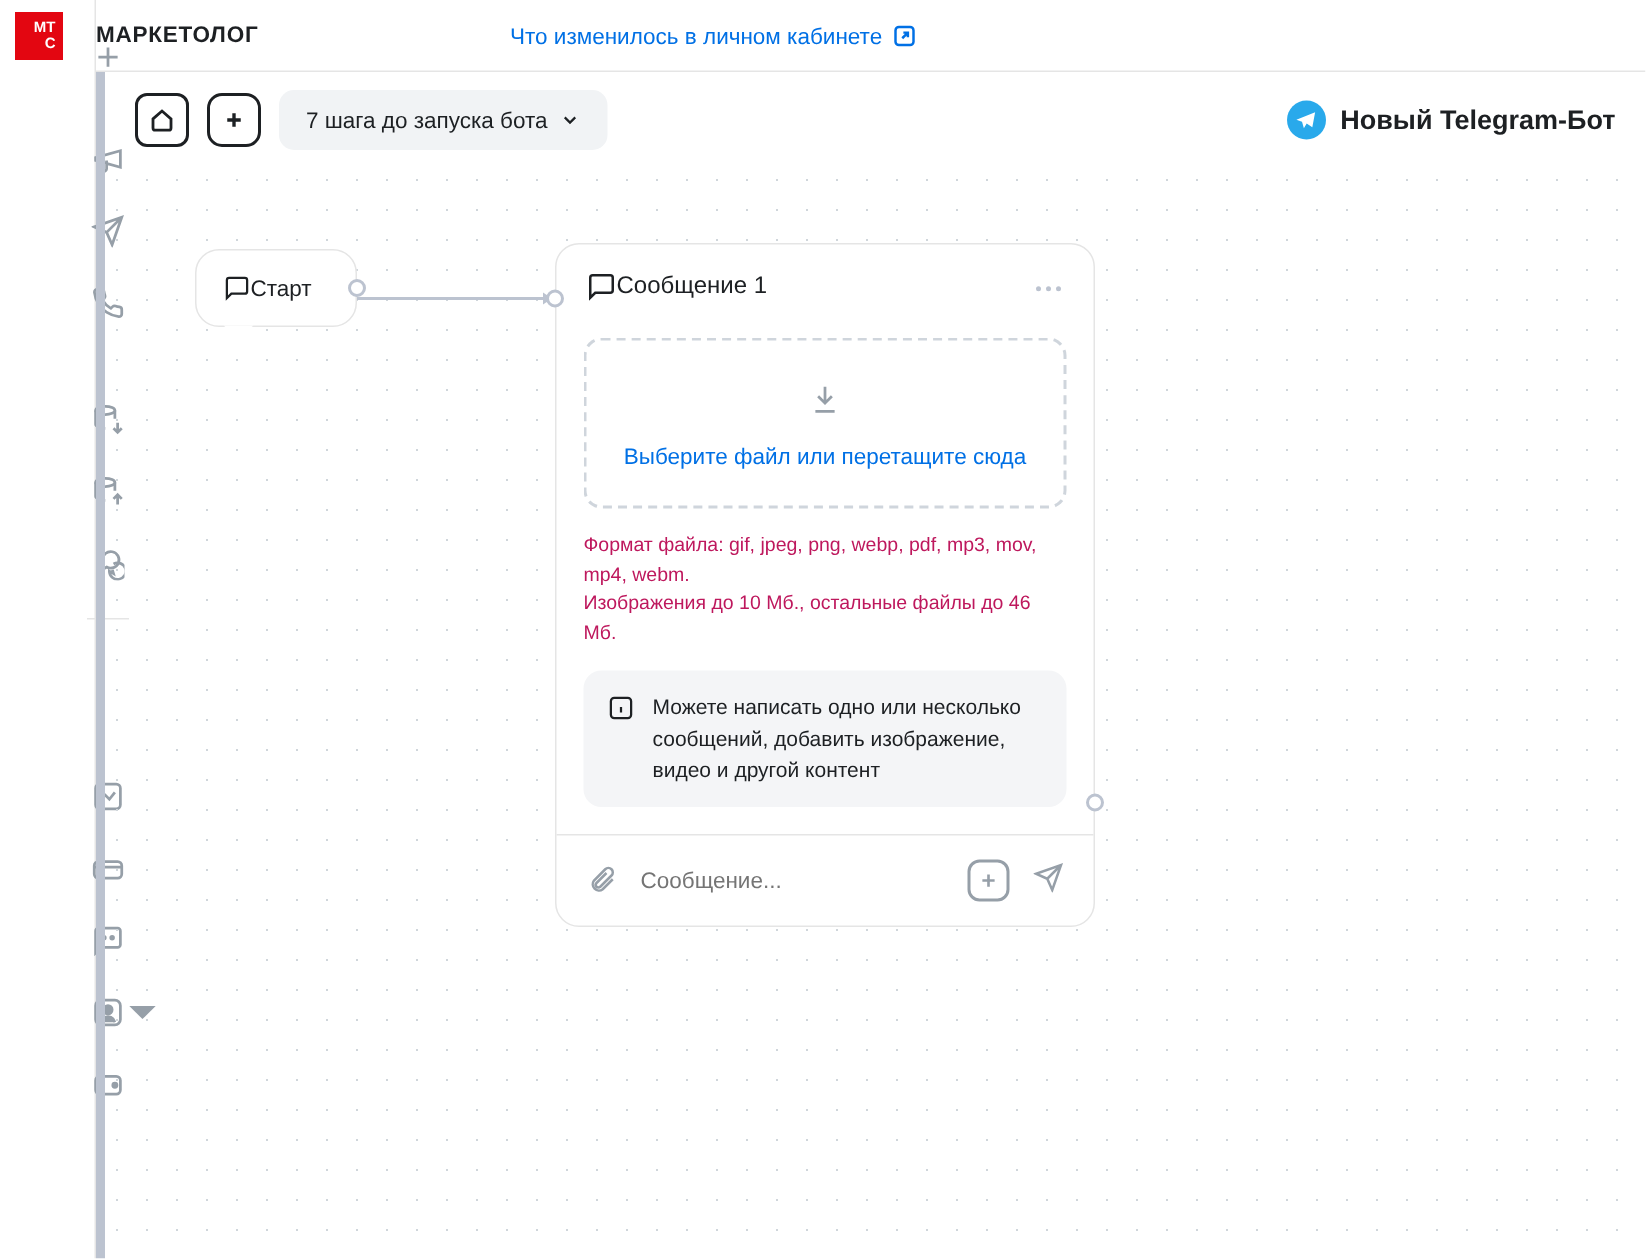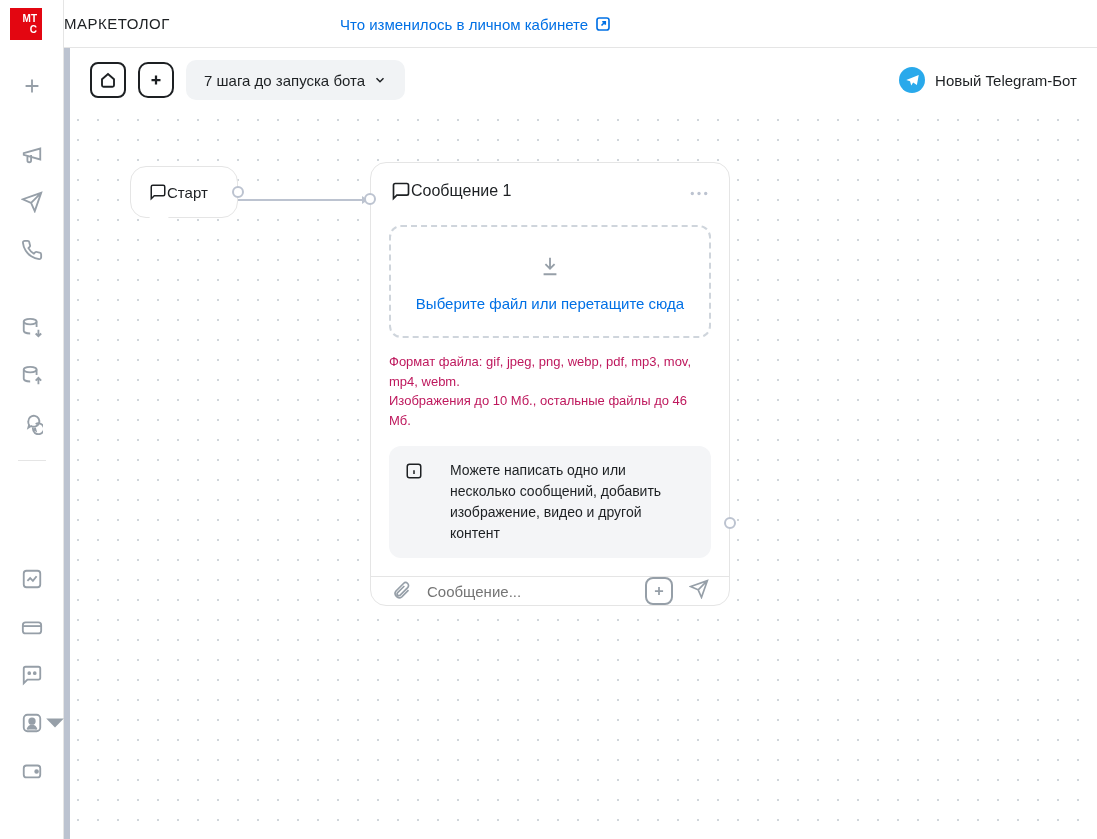--- a/index.html
+++ b/index.html
@@ -1,38 +1,38 @@
 <!DOCTYPE html>
 <html><head>
 <meta charset="utf-8">
 <style>
 *{box-sizing:border-box;margin:0;padding:0;font-family:-apple-system,BlinkMacSystemFont,'Segoe UI',Arial,sans-serif}
 body{width:1097px;height:839px;overflow:hidden;background:#fff;color:#1d2023}
 .app{display:flex;height:100%}
-.sidebar{width:64px;border-right:1px solid #e5e5e5;display:flex;flex-direction:column;background:#fff}
+.sidebar{width:64px;border-right:1px solid #e5e5e5;display:flex;flex-direction:row;background:#fff}
 .logo{display:flex;align-items:center;gap:8px;padding:12px 10px;height:48px}
 .logo-icon{width:32px;height:32px;background:#e30611;color:#fff;font-size:10px;font-weight:700;display:flex;flex-direction:column;justify-content:center;align-items:flex-end;padding:3px 5px;line-height:1.1}
 .sidebar-items{display:flex;flex-direction:column;align-items:center;padding-top:18px;flex:1}
 .sidebar-item{width:40px;height:40px;display:flex;align-items:center;justify-content:center;cursor:pointer;color:#969fa8;margin-bottom:8px}
 .sidebar-item svg{width:22px;height:22px}
 .sidebar-divider{width:28px;height:1px;background:#e5e5e5;margin:8px 0}
 .sidebar-dropdown{width:8px;height:8px;color:#969fa8}
 .main{flex:1;display:flex;flex-direction:column;position:relative}
 .header{height:48px;display:flex;align-items:center;border-bottom:1px solid #e5e5e5;padding:0 16px}
-.brand-text{font-weight:400;font-size:15px;letter-spacing:0.5px;position:absolute;left:0px;top:15px}
+.brand-text{font-weight:700;font-size:15px;letter-spacing:0.5px;position:absolute;left:0px;top:15px}
 .header-link{color:#0070e5;font-size:15px;display:flex;align-items:flex-end;gap:6px;margin-left:260px}
 .header-link svg{width:18px;height:18px}
 .toolbar{height:64px;display:flex;align-items:center;padding:0 20px;gap:12px;border-left:6px solid #bcc3d0}
 .toolbar-btn{width:36px;height:36px;border:2px solid #1d2023;border-radius:10px;display:flex;align-items:center;justify-content:center;cursor:pointer;background:#fff}
 .toolbar-btn.home{border-radius:8px}
 .toolbar-btn svg{width:18px;height:18px}
 .steps-dropdown{background:#f1f3f5;border-radius:10px;padding:0 18px;height:40px;display:flex;align-items:center;gap:8px;font-size:15px;cursor:pointer}
 .steps-dropdown svg{width:14px;height:14px}
 .toolbar-spacer{flex:1}
-.bot-name{display:flex;align-items:center;gap:10px;font-size:15px;font-weight:400}
+.bot-name{display:flex;align-items:center;gap:10px;font-size:18px;font-weight:700}
 .telegram-icon{width:26px;height:26px;background:#29a9eb;border-radius:50%;display:flex;align-items:center;justify-content:center;color:#fff}
 .telegram-icon svg{width:15px;height:15px}
 .canvas{flex:1;background-image:radial-gradient(circle,#d0d6db 1px,transparent 1px);background-size:20px 20px;background-position:-2px -2px;position:relative;border-left:6px solid #bcc3d0;overflow:hidden}
 .node{position:absolute;background:#fff;border:1px solid #e5e5e5;border-radius:16px}
 .start-node{left:60px;top:54px;width:108px;height:52px;display:flex;align-items:center;padding:0 18px;font-size:15px}
 .start-node::after{content:'';position:absolute;bottom:-8px;left:18px;width:0;height:0;border-left:10px solid transparent;border-right:10px solid transparent;border-top:8px solid #fff}
 .start-node svg{width:18px;height:18px}
 .conn-dot{width:12px;height:12px;border:2px solid #bcc3d0;border-radius:50%;background:#fff;position:absolute}
 .start-dot{right:-7px;top:50%;transform:translateY(-50%)}
 .msg-dot-in{left:-7px;top:30px}
@@ -43,23 +43,23 @@
 .msg-header{display:flex;align-items:center;padding:18px 20px;}
 .msg-header svg{width:20px;height:20px}
 .msg-title{font-size:16px;font-weight:500;flex:1}
 .msg-more{color:#bcc3d0;cursor:pointer}
 .msg-more svg{width:20px;height:5px}
 .msg-body{padding:6px 18px 18px}
 .dropzone{border:2px dashed #cfd5dc;border-radius:12px;padding:28px 0 24px;text-align:center;cursor:pointer}
 .dropzone svg{width:22px;height:22px;color:#969fa8;margin-bottom:14px}
 .dropzone-text{color:#0070e5;font-size:15px}
 .format-hint{color:#be185d;font-size:13px;line-height:1.5;margin-top:14px}
-.info-box{background:#f4f5f7;border-radius:12px;padding:14px 16px;margin-top:16px;display:flex;gap:27px;font-size:14px;line-height:1.5}
+.info-box{background:#f4f5f7;border-radius:12px;padding:14px 16px;margin-top:16px;display:flex;gap:12px;font-size:14px;line-height:1.5}
 .info-box svg{width:18px;height:18px;flex-shrink:0;margin-top:2px}
-.msg-footer{border-top:1px solid #e5e5e5;padding:0 20px;display:flex;align-items:center;gap:16px}
+.msg-footer{border-top:1px solid #e5e5e5;padding:16px 20px;display:flex;align-items:center;gap:16px}
 .msg-footer svg{width:20px;height:20px;color:#969fa8}
 .msg-input{flex:1;border:none;outline:none;font-size:15px;color:#969fa8;background:transparent}
 .footer-icon-btn{width:28px;height:28px;border:2px solid #969fa8;border-radius:8px;display:flex;align-items:center;justify-content:center;cursor:pointer;color:#969fa8}
 .footer-icon-btn svg{width:14px;height:14px}
 .footer-send{cursor:pointer;color:#969fa8}
 </style>
 </head>
 <body>
 
 <div class="app">

